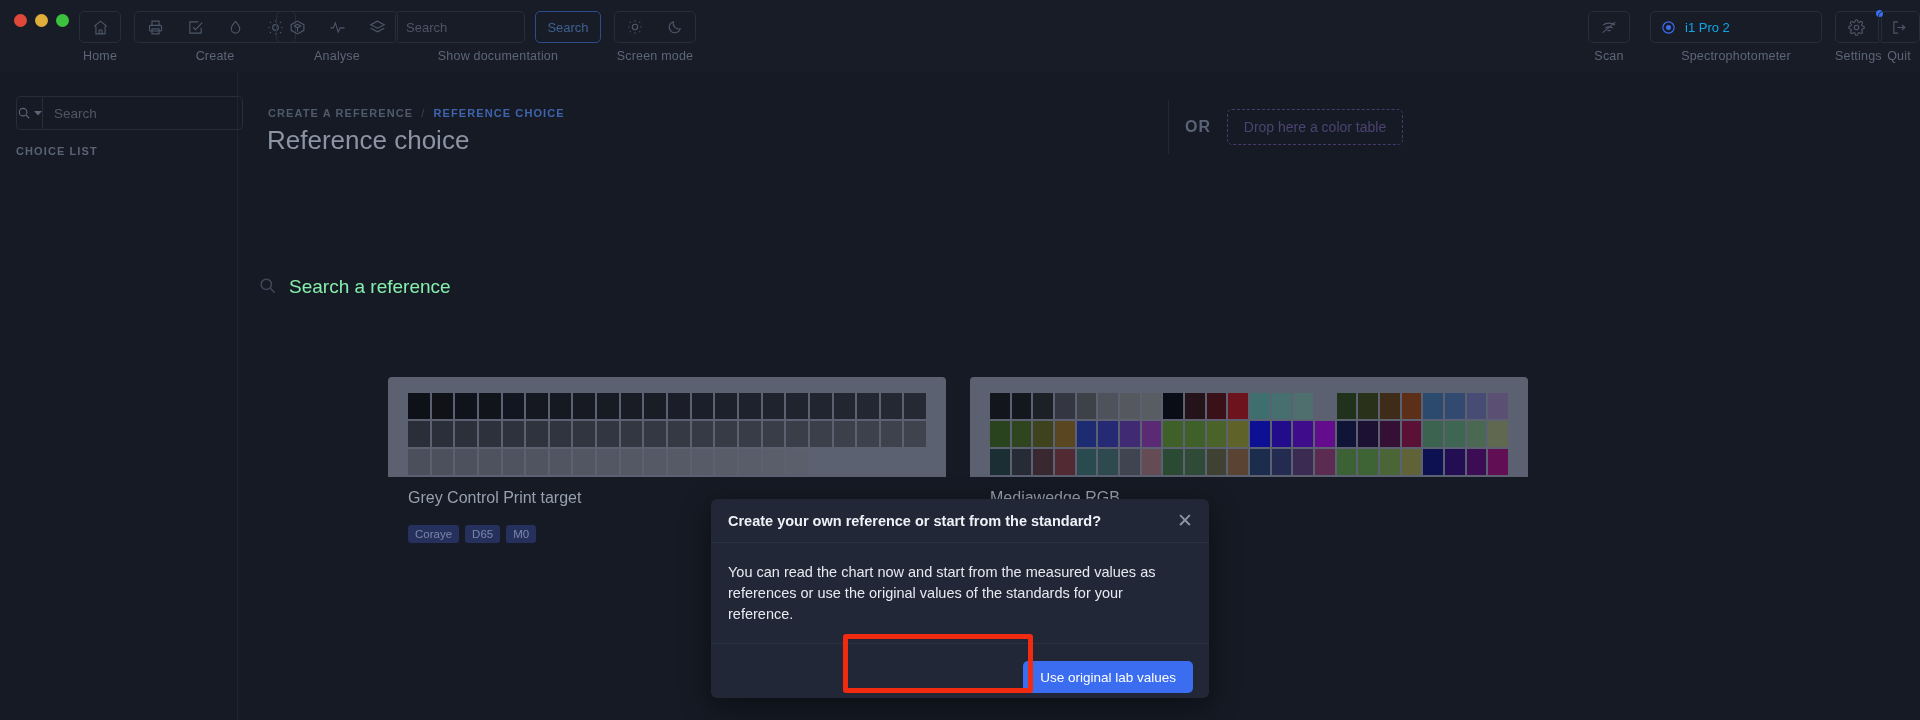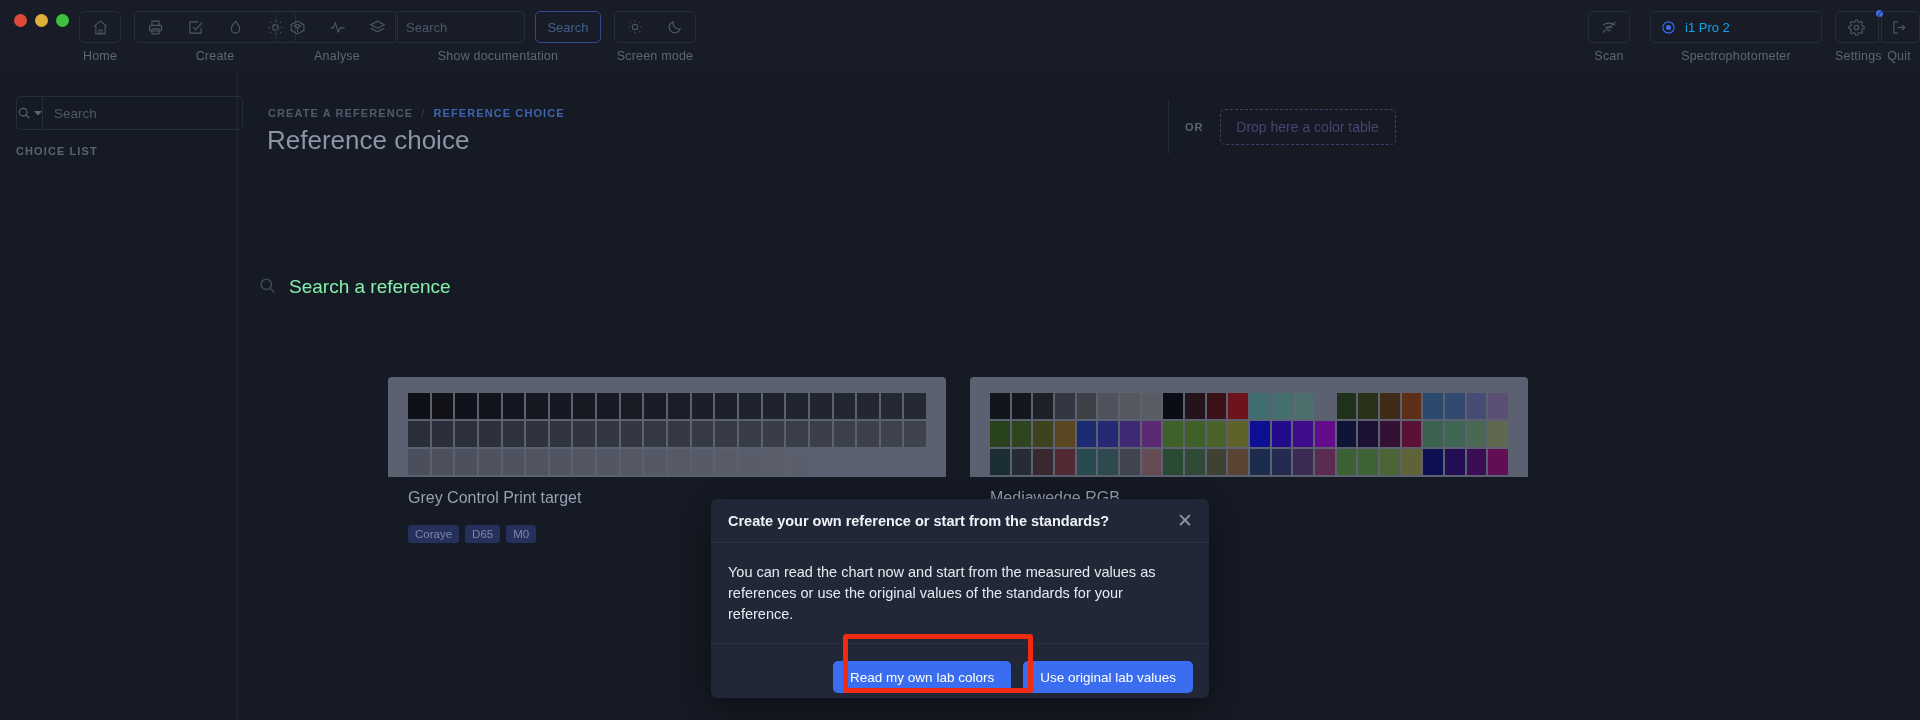--- a/index.html
+++ b/index.html
@@ -101,21 +101,21 @@
   .crumb-b { color: #3f64ad; }
 
   .ptitle {
     position: absolute; top: 53px; left: 29px;
     font-size: 26px; color: #8c94a5; font-weight: normal;
   }
 
   .or-block { position: absolute; top: 28px; left: 930px; display: flex; align-items: center; }
   .or-rule { width: 1px; height: 54px; background: #222936; }
   .or-text {
-    font-size: 11px; font-weight: bold; letter-spacing: 1px; color: #5a6376;
+    font-size: 16px; font-weight: bold; letter-spacing: 1px; color: #5a6376;
     margin: 0 16px;
   }
   .dropzone {
     width: 176px; height: 36px; border: 1px dashed #473a6e; border-radius: 5px;
     display: flex; align-items: center; justify-content: center;
     color: #4c4372; font-size: 14px; cursor: pointer;
   }
 
   .ref-search {
     position: absolute; top: 195px; left: 20px; width: 560px; height: 40px;
@@ -552,25 +552,24 @@
             <span class="tag">M0</span>
           </div>
         </div>
       </div>
 
     </div>
   </div>
 
   <div class="modal">
     <div class="modal-head">
-      <div class="modal-title">Create your own reference or start from the standards?</div>
+      <div class="modal-title">Create your own reference or start from the standard?</div>
       <div class="modal-x">✕</div>
     </div>
     <div class="modal-body">You can read the chart now and start from the measured values as references or use the original values of the standards for your reference.</div>
     <div class="modal-foot">
-      <button class="btn-primary">Read my own lab colors</button>
       <button class="btn-primary">Use original lab values</button>
     </div>
   </div>
 
   <div class="hl-ring"></div>
 
 </div>
 
 </body></html>

